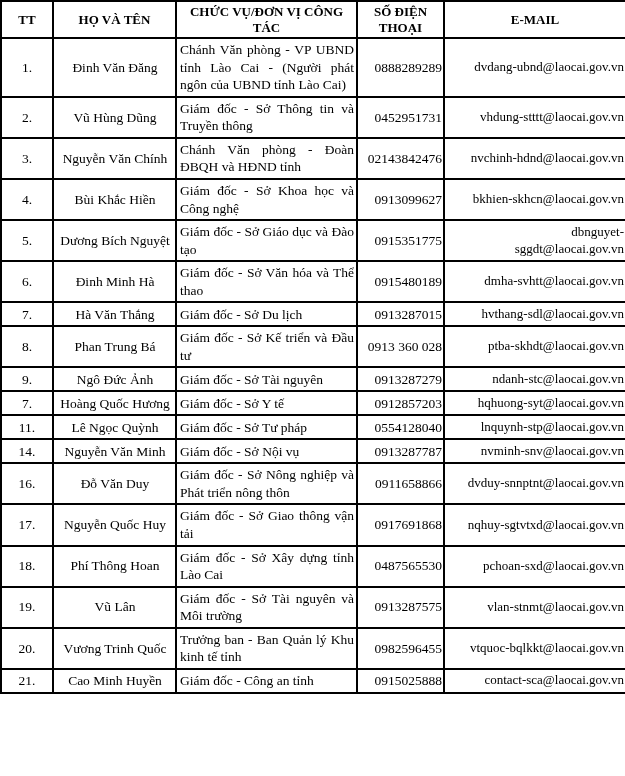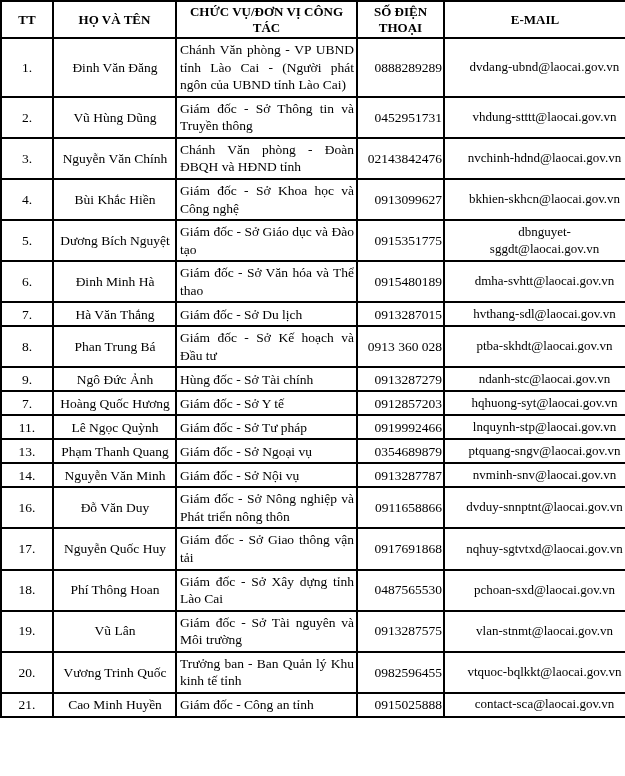--- a/index.html
+++ b/index.html
@@ -37,21 +37,21 @@
   }
   td {
     font-size: 13.5px;
     line-height: 1.3;
     height: 24px;
   }
   td.col-tt    { text-align: center; }
   td.col-name  { text-align: center; padding-left: 4px; }
   td.col-position { text-align: justify; padding-left: 3px; padding-right: 2px; }
   td.col-phone { text-align: right; padding-left: 1px; padding-right: 1px; }
-  td.col-email { text-align: center; font-size: 13px; padding-left: 20px; padding-right: 1px; }
+  td.col-email { text-align: right; font-size: 13px; padding-left: 20px; padding-right: 1px; }
   tr.row-tall td { height: 50px; }
 </style>
 </head>
 <body>
 
 <div class="page">
   <table class="contact-table">
     <colgroup>
       <col style="width:52px">
       <col style="width:123px">
@@ -114,51 +114,44 @@
         <tr>
           <td class="col-tt">7.</td>
           <td class="col-name">Hà Văn Thắng</td>
           <td class="col-position">Giám đốc - Sở Du lịch</td>
           <td class="col-phone">0913287015</td>
           <td class="col-email">hvthang-sdl@laocai.gov.vn</td>
         </tr>
         <tr>
           <td class="col-tt">8.</td>
           <td class="col-name">Phan Trung Bá</td>
-          <td class="col-position">Giám đốc - Sở Kế hoạch và Đầu tư</td>
+          <td class="col-position">Giám đốc - Sở Kế triển và Đầu tư</td>
           <td class="col-phone">0913 360 028</td>
           <td class="col-email">ptba-skhdt@laocai.gov.vn</td>
         </tr>
         <tr>
           <td class="col-tt">9.</td>
           <td class="col-name">Ngô Đức Ảnh</td>
-          <td class="col-position">Hùng đốc - Sở Tài chính</td>
+          <td class="col-position">Giám đốc - Sở Tài nguyên</td>
           <td class="col-phone">0913287279</td>
           <td class="col-email">ndanh-stc@laocai.gov.vn</td>
         </tr>
         <tr>
           <td class="col-tt">7.</td>
           <td class="col-name">Hoàng Quốc Hương</td>
           <td class="col-position">Giám đốc - Sở Y tế</td>
           <td class="col-phone">0912857203</td>
           <td class="col-email">hqhuong-syt@laocai.gov.vn</td>
         </tr>
         <tr>
           <td class="col-tt">11.</td>
           <td class="col-name">Lê Ngọc Quỳnh</td>
           <td class="col-position">Giám đốc - Sở Tư pháp</td>
-          <td class="col-phone">0919992466</td>
+          <td class="col-phone">0554128040</td>
           <td class="col-email">lnquynh-stp@laocai.gov.vn</td>
-        </tr>
-        <tr>
-          <td class="col-tt">13.</td>
-          <td class="col-name">Phạm Thanh Quang</td>
-          <td class="col-position">Giám đốc - Sở Ngoại vụ</td>
-          <td class="col-phone">0354689879</td>
-          <td class="col-email">ptquang-sngv@laocai.gov.vn</td>
         </tr>
         <tr>
           <td class="col-tt">14.</td>
           <td class="col-name">Nguyễn Văn Minh</td>
           <td class="col-position">Giám đốc - Sở Nội vụ</td>
           <td class="col-phone">0913287787</td>
           <td class="col-email">nvminh-snv@laocai.gov.vn</td>
         </tr>
         <tr>
           <td class="col-tt">16.</td>

